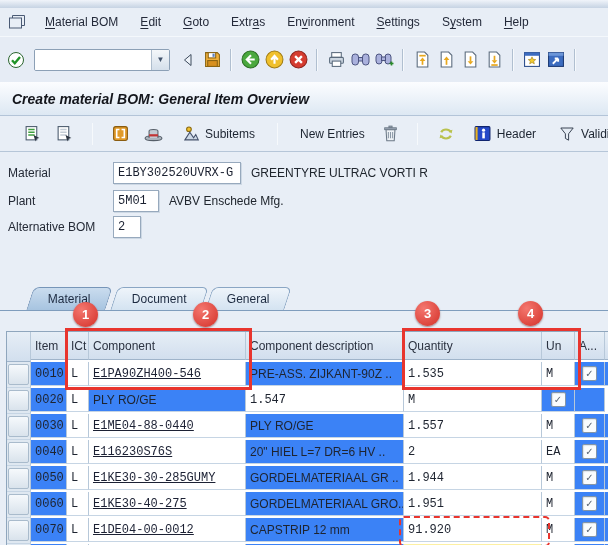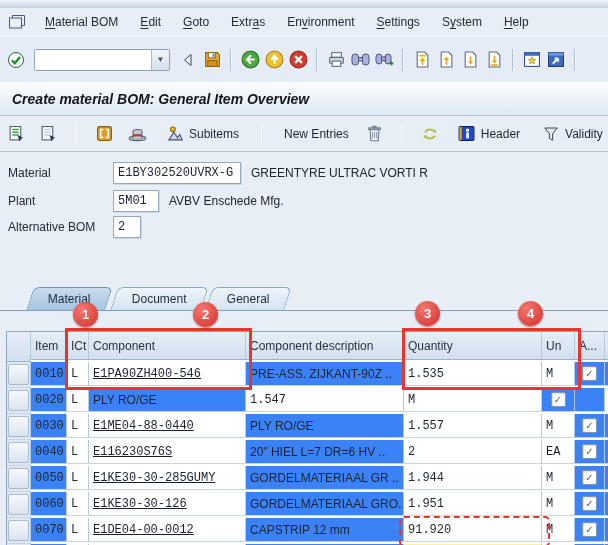--- a/index.html
+++ b/index.html
@@ -30,21 +30,21 @@
   .command .dd{width:17px;background:linear-gradient(#f4f7fa,#d4dfeb);border-left:1px solid #aebdcd;
                display:flex;align-items:center;justify-content:center;font-size:8px;color:#41526b;}
 
   
   .titlebar{position:absolute;top:82px;left:0;right:0;height:33px;display:flex;align-items:center;
             padding-left:12px;background:linear-gradient(#fcfdff,#dde8f3);border-bottom:1px solid #b3c4d8;}
   .titlebar .t{font-style:italic;font-weight:bold;font-size:14px;color:#14161c;}
 
   
   .apptoolbar{position:absolute;top:116px;left:0;right:0;height:35px;display:flex;align-items:center;
-              gap:15px;padding:0 8px;background:#e8eef6;border-bottom:1px solid #b6c6d8;}
+              gap:15px;padding:0 24px;background:#e8eef6;border-bottom:1px solid #b6c6d8;}
   .tb-btn{display:flex;align-items:center;gap:4px;padding:1px 3px;color:#1c2430;white-space:nowrap;}
 
   
   .form-row{position:absolute;left:8px;display:flex;align-items:center;height:22px;}
   .form-label{width:105px;color:#242a36;}
   .fld{height:20px;border:1px solid #97a9bd;background:#fff;display:flex;align-items:center;
        padding:0 4px;box-shadow:1px 1px 0 #cdd8e4;color:#1a2030;}
   .fdesc{margin-left:10px;color:#20262e;}
 
   
@@ -422,21 +422,21 @@
         </div>
       <div class="cell c-ro"></div>
     </div>
 
     <div class="trow">
       <div class="cell c-sel">
           <div class="selbtn"></div>
         </div>
       <div class="cell c-ro mono">0060</div>
       <div class="cell c-ed mono">L</div>
-      <div class="cell c-ed mono link">E1KE30-30-126</div>
+      <div class="cell c-ed mono link">E1KE30-40-275</div>
       <div class="cell c-ro">GORDELMATERIAAL GRO..</div>
       <div class="cell c-ed mono">1.951</div>
       <div class="cell c-ed mono">M</div>
       <div class="cell c-ro">
           <span class="cb">✓</span>
         </div>
       <div class="cell c-ro"></div>
     </div>
 
     <div class="trow">

